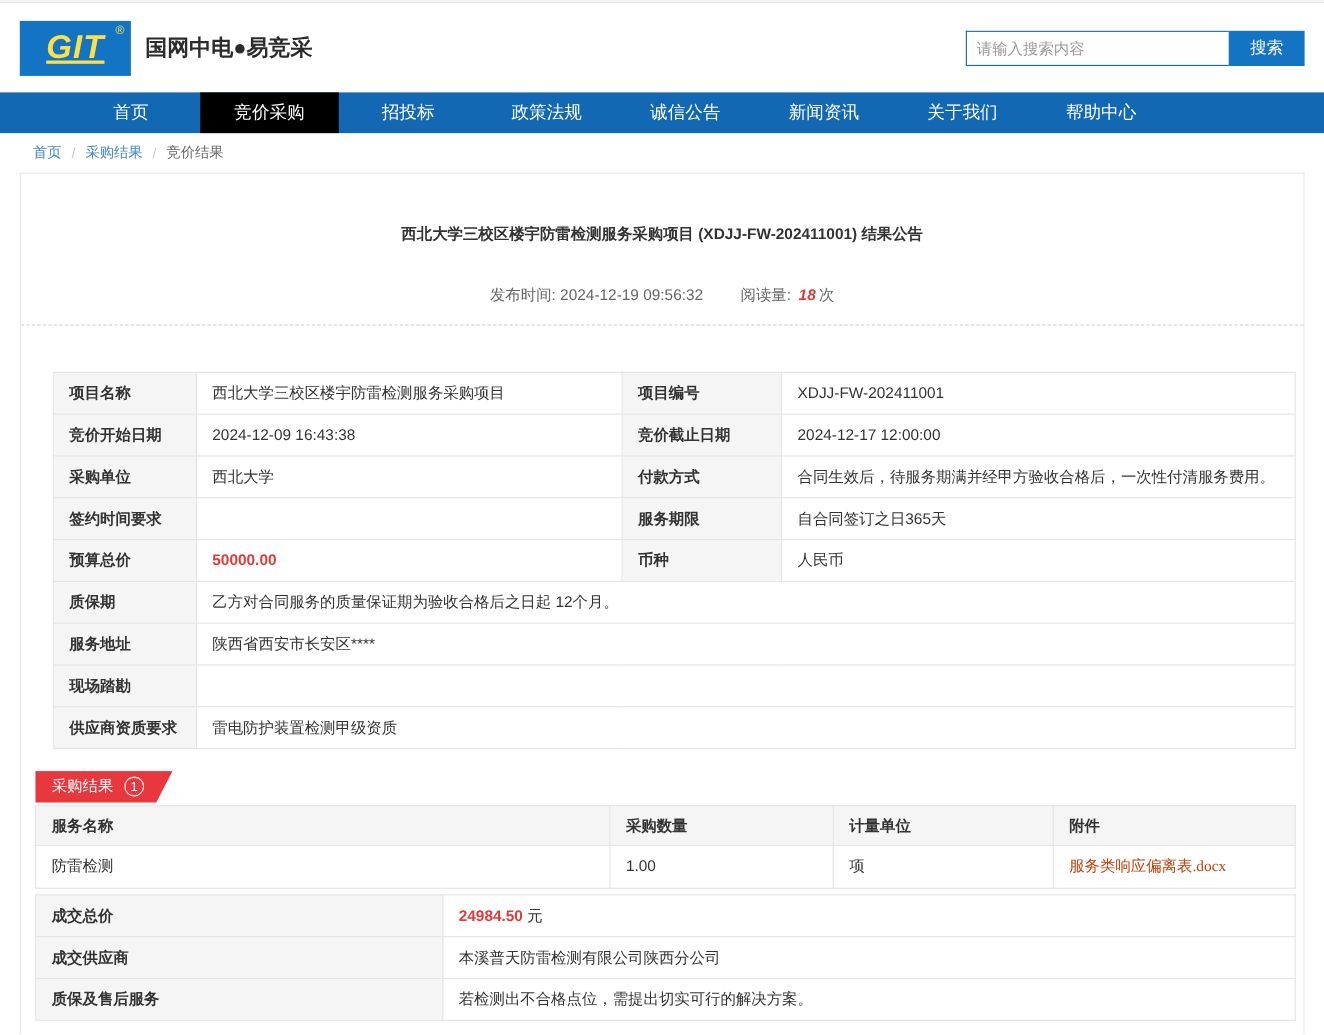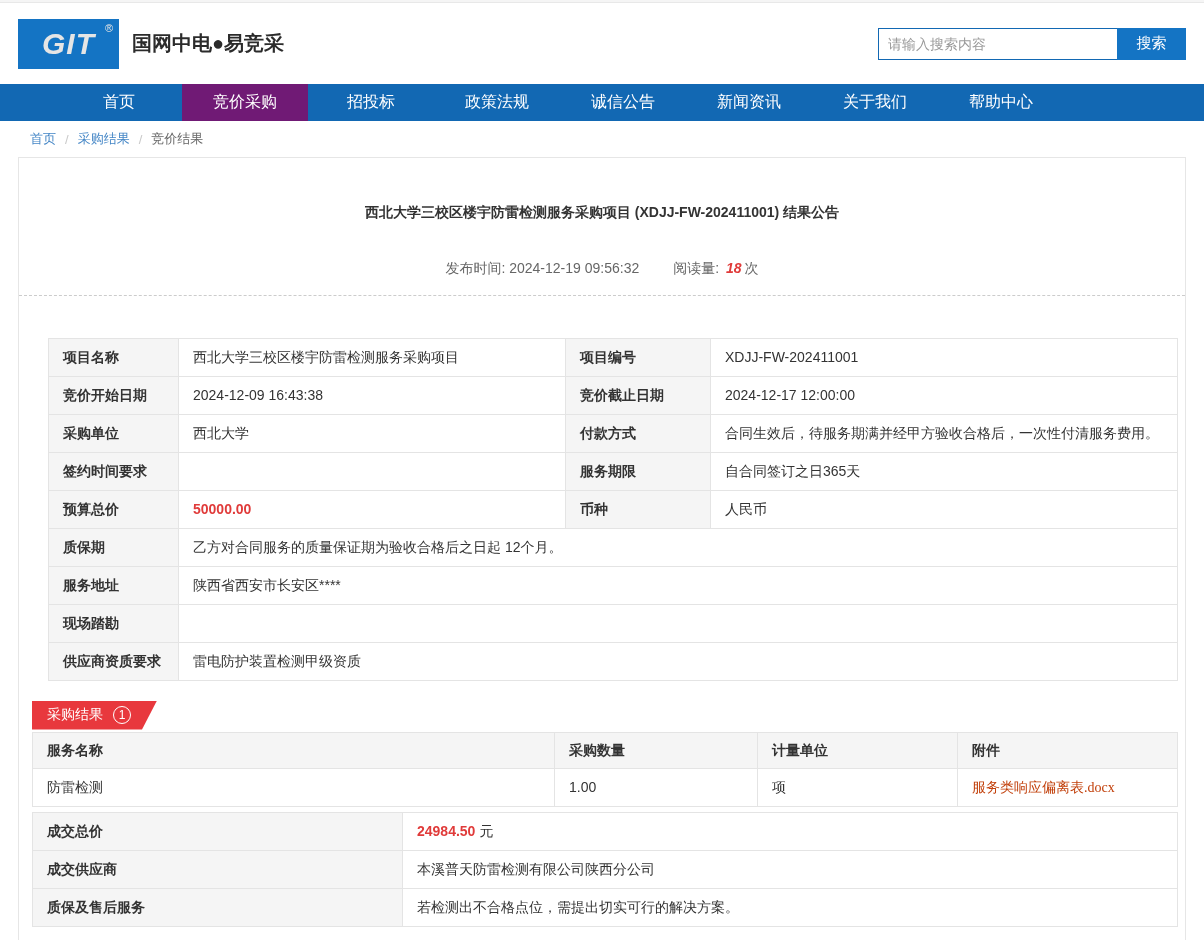--- a/index.html
+++ b/index.html
@@ -9,24 +9,24 @@
     background:#fff; color:#333;
     font-family:"Liberation Sans","DejaVu Sans",sans-serif;
   }
 
   
   .top-strip { height:3px; background:#f5f5f5; border-bottom:1px solid #e8e8e8; }
 
   
   .site-header { height:81px; display:flex; align-items:center; padding:0 18px; background:#fff; }
   .logo {
-    width:101px; height:50px; background:#1474c4; color:#e5e5e5;
+    width:101px; height:50px; background:#1474c4; color:#fde047;
     display:flex; align-items:center; justify-content:center;
     font-weight:bold; font-style:italic; font-size:30px; letter-spacing:1px;
-    position:relative; flex:none; cursor:pointer;
+    position:relative; flex:none; cursor:pointer;text-decoration:underline;
   }
   .logo .reg { position:absolute; top:3px; right:5px; font-size:11px; font-style:normal; font-weight:normal; }
   .site-title { font-size:20px; font-weight:bold; color:#2b2b2b; margin-left:13px; }
   .search-box { margin-left:auto; display:flex; height:32px; }
   .search-box input {
     width:239px; border:1px solid #1268b3; border-right:none;
     padding:0 9px; font-size:14px; outline:none; color:#333;
     font-family:"Liberation Sans","DejaVu Sans",sans-serif;
   }
   .search-box input::placeholder { color:#9a9a9a; }
@@ -35,21 +35,21 @@
     font-size:15px; cursor:pointer;
     font-family:"Liberation Sans","DejaVu Sans",sans-serif;
   }
 
   
   .main-nav { height:37px; background:#1268b3; display:flex; padding-left:56px; }
   .nav-item {
     width:126px; display:flex; align-items:center; justify-content:center;
     color:#fff; font-size:16px; text-decoration:none; cursor:pointer;
   }
-  .nav-item.active { background:#701a75;font-family:Liberation Mono, monospace; }
+  .nav-item.active { background:#000000;font-family:Liberation Mono, monospace; }
 
   
   .breadcrumb { height:36px; display:flex; align-items:center; padding-left:30px; font-size:13px; }
   .breadcrumb a { color:#4486c6; text-decoration:none; cursor:pointer; }
   .breadcrumb .sep { color:#c9c9c9; margin:0 9px; }
   .breadcrumb .current { color:#666; }
 
   
   .container { margin:0 18px; border:1px solid #e6e6e6; border-bottom:none; min-height:783px; background:#fff; }
 

